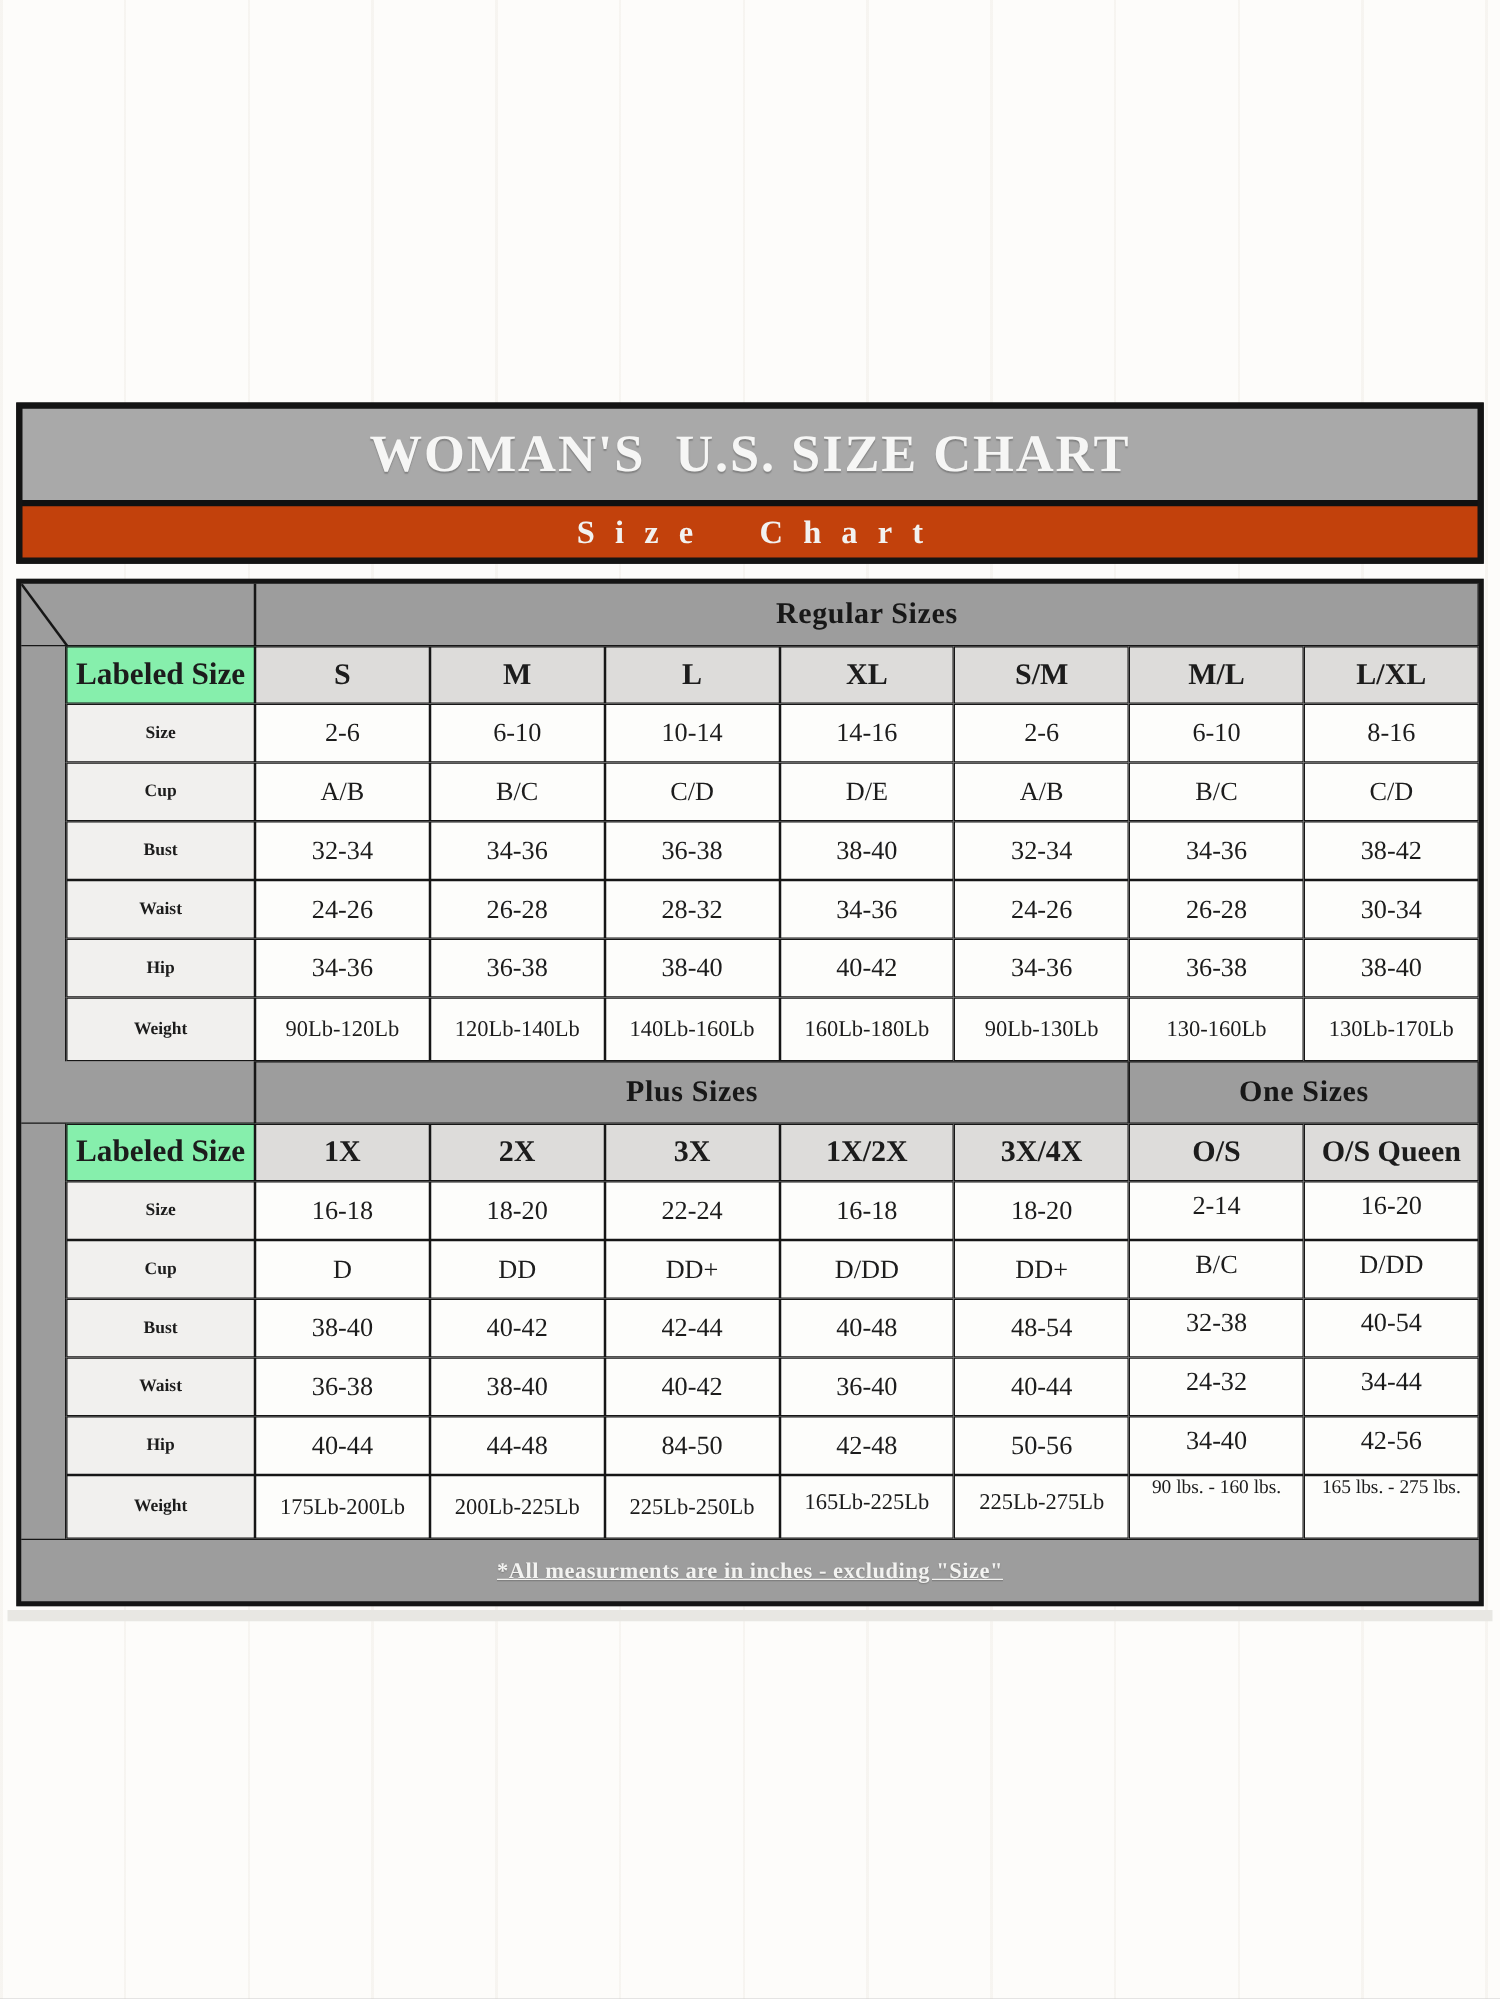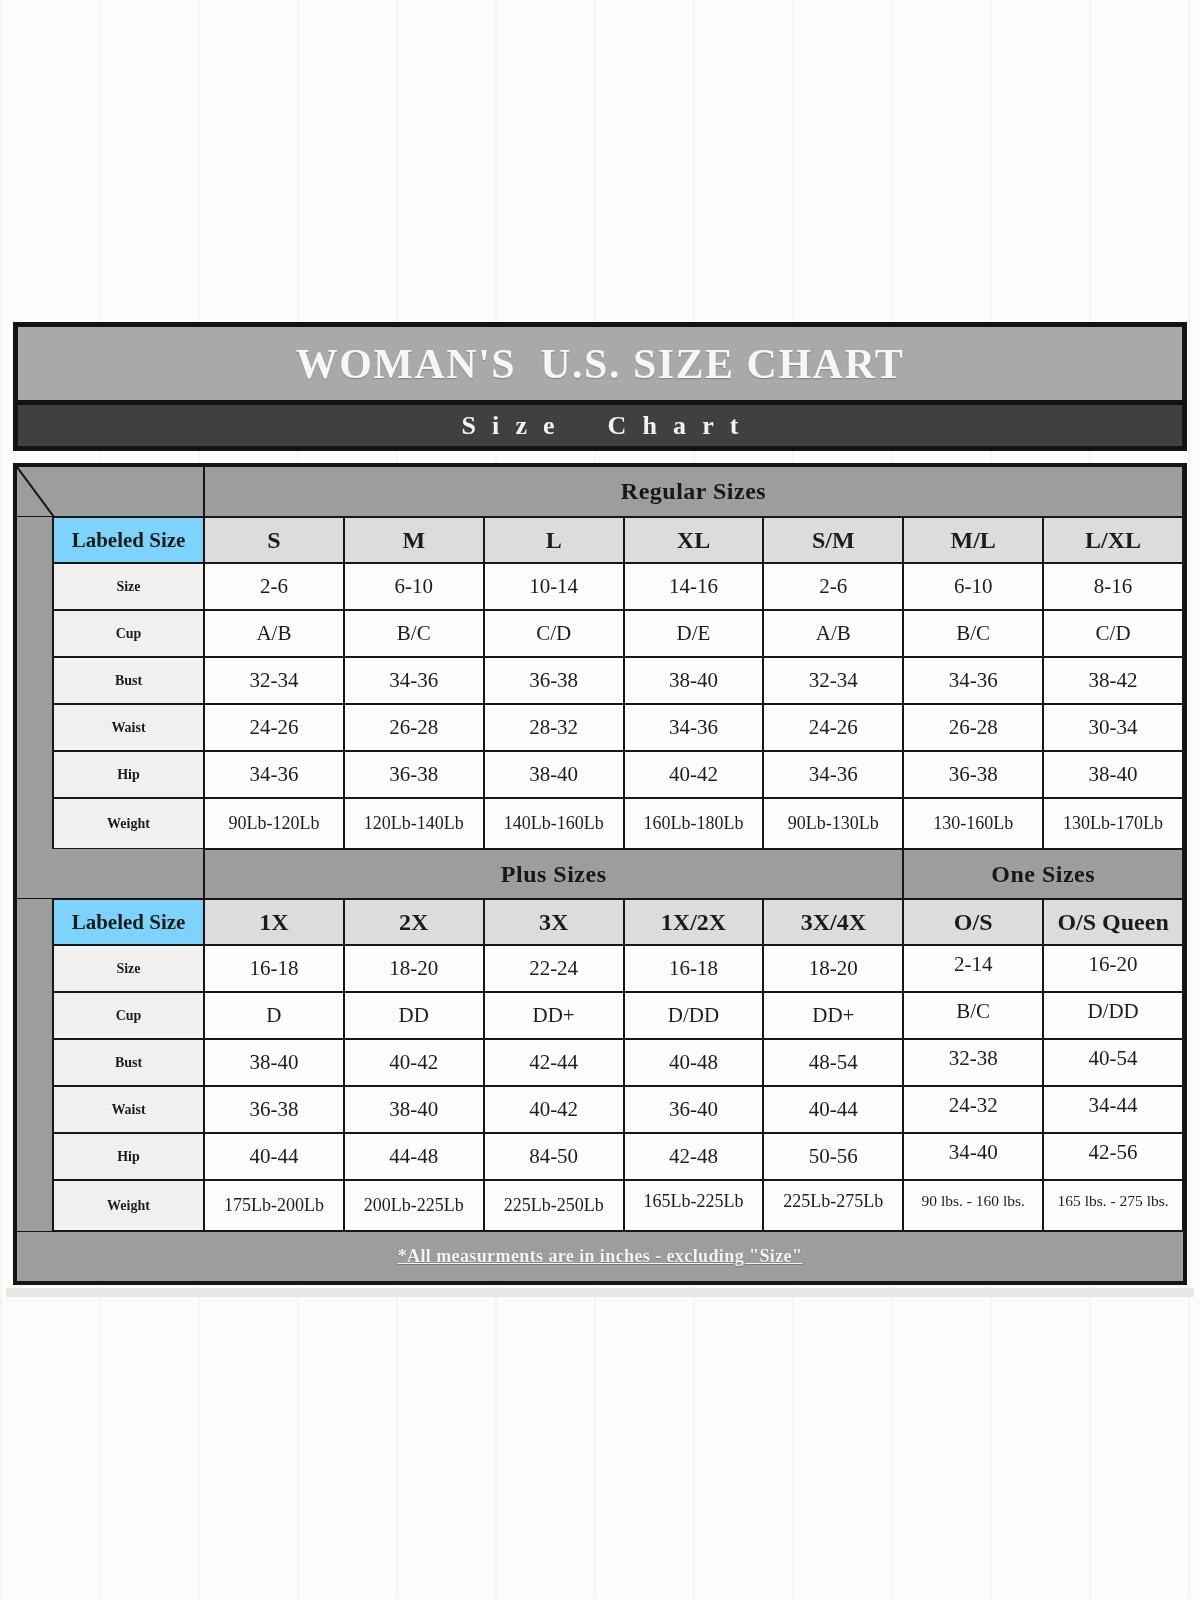--- a/index.html
+++ b/index.html
@@ -22,21 +22,21 @@
   .title-bar {
     height:73px; background:#a9a9a9;
     display:flex; align-items:center; justify-content:center;
   }
   .title-text {
     font-size:42px; font-weight:bold; color:#f6f6f5;
     letter-spacing:1.5px; white-space:pre;
     text-shadow:0 1px 1px rgba(60,60,60,0.35);
   }
   .subtitle-bar {
-    height:41px; background:#404040; margin-top:5px;
+    height:41px; background:#c2410c; margin-top:5px;
     display:flex; align-items:center; justify-content:center;
   }
   .subtitle-text {
     font-size:26px; font-weight:bold; color:#f2f2f1;
     letter-spacing:0.62em; word-spacing:0.55em; padding-left:0.62em;
   }
   
   .table-block {
     position:absolute; left:13px; top:463px; width:1174px;
     border:4px solid #151515; background:#9d9d9d;
@@ -56,28 +56,28 @@
     background:transparent; font-weight:bold; font-size:24px; color:#181818;
     letter-spacing:0.5px;
   }
   .corner { grid-row:1; grid-column:1 / 3; border:none;
             border-right:1.5px solid #161616; border-bottom:1.5px solid #161616; }
   .merge-full { grid-row:1; grid-column:3 / 10; }
   .merge-plus { grid-row:1; grid-column:3 / 8; }
   .merge-one  { grid-row:1; grid-column:8 / 10; }
   .section.first .band { border-top:none; }
   .section.first .corner { border-top:none; }
-  .labhead { background:#7dd3fc; font-weight:bold; font-size:21px; }
+  .labhead { background:#86efac; font-weight:bold; font-size:25px; }
   .colhead { background:#dddcda; font-weight:bold; font-size:24px; }
   .lab     { background:#f1f0ee; font-weight:bold; font-size:14px;text-align:right; }
   .val     { background:#fdfdfb; font-size:21px; }
   .wsmall  { font-size:18px; }
   .up      { align-items:flex-start; padding-top:6px; }
   .down    { align-items:flex-end; padding-bottom:18px; }
-  .up-sm   { font-size:15.5px; align-items:flex-start; padding-top:11px; }
+  .up-sm   { font-size:15.5px; align-items:flex-start; }
   .diag {
     position:absolute; left:0; top:0; pointer-events:none;
   }
   .footer-bar {
     height:50px; border-top:1.5px solid #161616;
     display:flex; align-items:center; justify-content:center;
     background:transparent;
   }
   .footer-text {
     font-size:18px; font-weight:bold; color:#f3f3f1; letter-spacing:0.4px;

